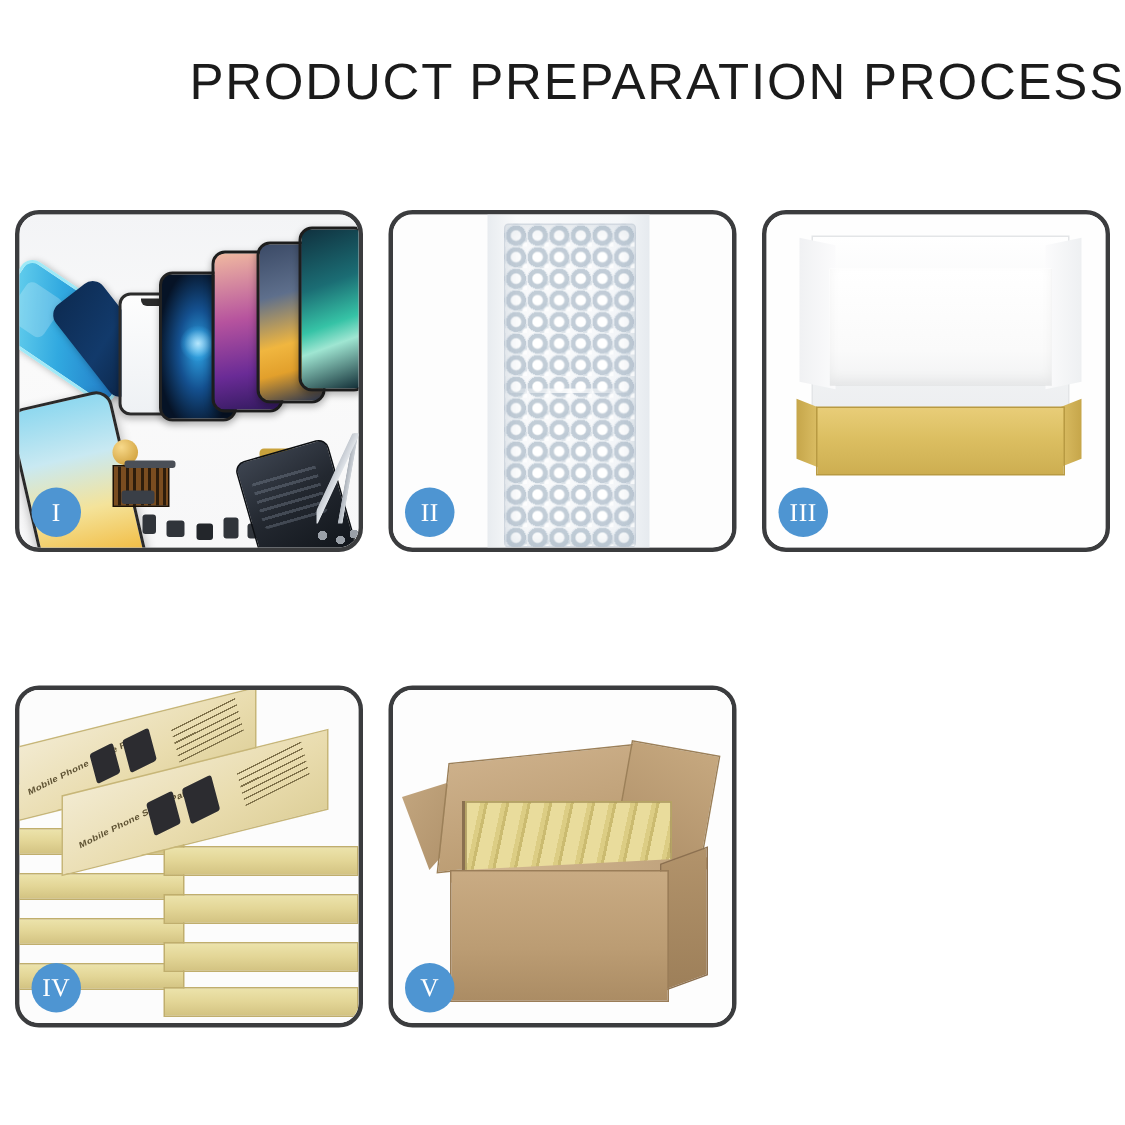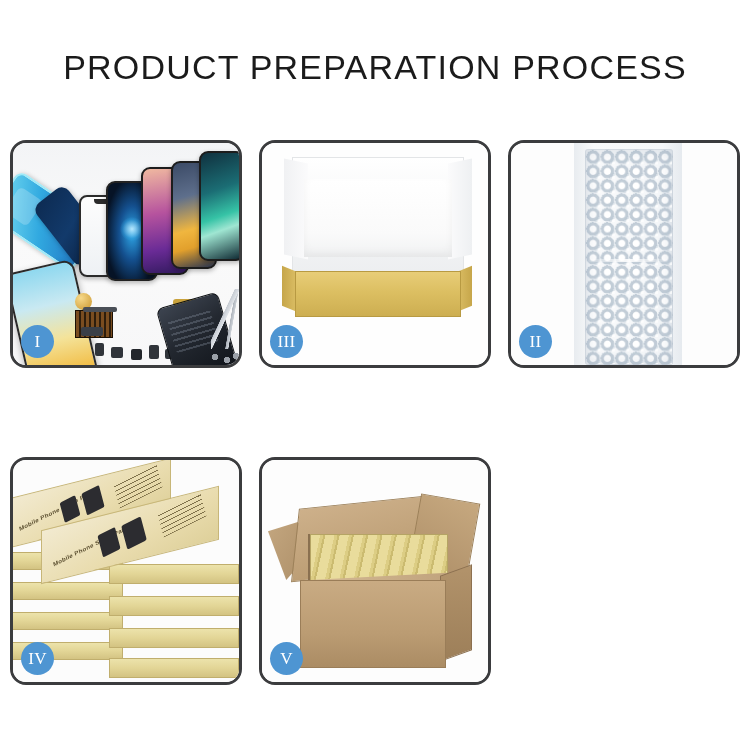--- a/index.html
+++ b/index.html
@@ -26,23 +26,24 @@
     top: 33px;
     left: 0;
     width: 750px;
     text-align: center;
   }
   .main-title {
     font-size: 34px;
     letter-spacing: 1.2px;
     color: #1b1b1b;
     font-weight: 400;
-    margin: 12px;
+    margin: 0;
     line-height: 44px;
     white-space: nowrap;
+    text-align: right;
   }
   .sub-title {
     font-size: 14.4px;
     color: #1b1b1b;
     margin: 7px 0 0 0;
     line-height: 20px;
     letter-spacing: 0.1px;
     white-space: nowrap;
   }
 
@@ -523,42 +524,42 @@
         </div>
         <div class="pt-board"></div>
         <div class="pt-tools"></div>
         <div class="pt-screws"></div>
       </div>
       <div class="badge">I</div>
     </div>
 
     <div class="panel">
       <div class="panel-photo">
+        <div class="p2-bg"></div>
+        <div class="bubble-sheet">
+          <div class="bubbles"></div>
+          <div class="wrap-seam"></div>
+        </div>
+      </div>
+      <div class="badge">II</div>
+    </div>
+
+    <div class="panel">
+      <div class="panel-photo">
         <div class="p3-bg"></div>
         <div class="box3-back"></div>
         <div class="box3-lidL"></div>
         <div class="box3-lidR"></div>
         <div class="box3-foam"></div>
         <div class="box3-inner-bubbles"></div>
         <div class="box3-sideL"></div>
         <div class="box3-sideR"></div>
         <div class="box3-front"></div>
       </div>
       <div class="badge">III</div>
-    </div>
-
-    <div class="panel">
-      <div class="panel-photo">
-        <div class="p2-bg"></div>
-        <div class="bubble-sheet">
-          <div class="bubbles"></div>
-          <div class="wrap-seam"></div>
-        </div>
-      </div>
-      <div class="badge">II</div>
     </div>
 
     <div class="panel">
       <div class="panel-photo">
         <div class="p4-bg"></div>
         <div class="stack">
 
           <div class="sbox" style="left:-4px; top:62px; width:112px; height:16px;"></div>
           <div class="sbox" style="left:-4px; top:92px; width:112px; height:16px;"></div>
           <div class="sbox" style="left:-4px; top:122px; width:112px; height:16px;"></div>

